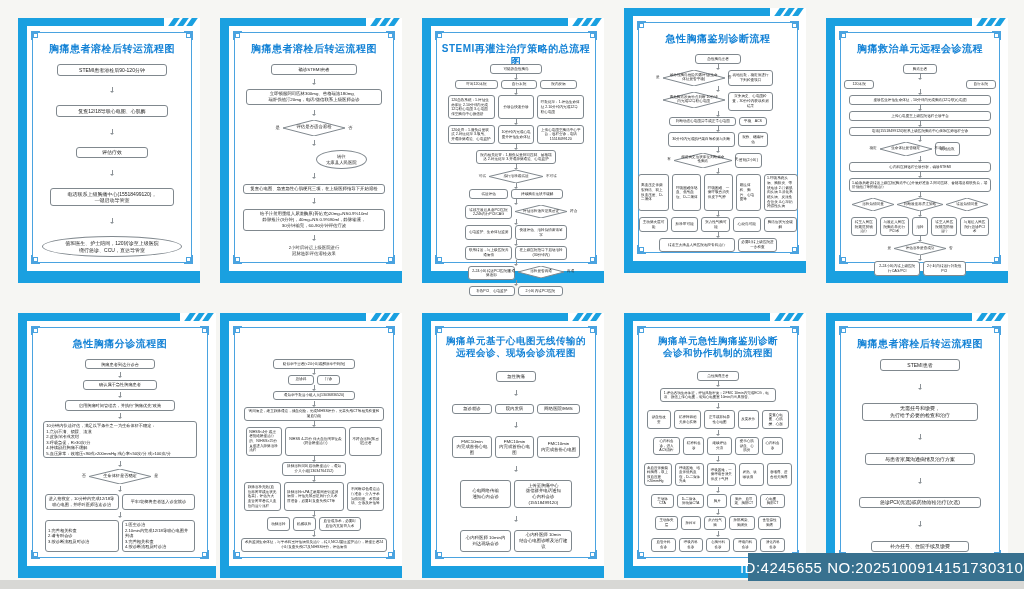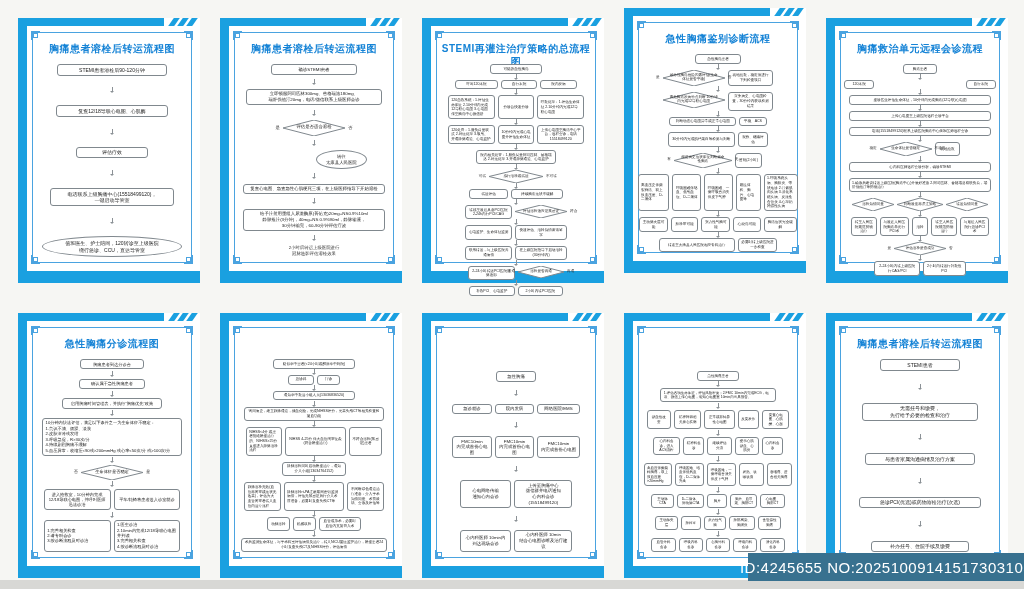--- a/index.html
+++ b/index.html
@@ -435,21 +435,21 @@
               <div class="blab br">否</div>
             </div>
           </div>
           <div class="arr"></div>
           <div class="frow">
             <div class="nd" style="width: 30%;">2-24小时内转上级医院行CAG/PCI</div>
             <div class="nd" style="width: 28%;">2小时内转运行补救性PCI</div>
           </div>
         </div>
       </div>
-      <div class="panel" style="left: 18px; top: 313px;">
+      <div class="panel" style="left: 18px; top: 313px; padding-left: 16px;">
         <div class="vbar"></div>
         <div class="tbar"></div>
         <div class="tslash" style="right: 5px;"></div>
         <div class="tslash" style="right: 14px;"></div>
         <div class="tslash" style="right: 23px;"></div>
         <div class="bbar"></div>
         <div class="frame">
           <div class="corn tl"></div>
           <div class="corn tr"></div>
           <div class="corn bl"></div>
@@ -571,20 +571,24 @@
         <div class="tslash" style="right: 5px;"></div>
         <div class="tslash" style="right: 14px;"></div>
         <div class="tslash" style="right: 23px;"></div>
         <div class="bbar"></div>
         <div class="frame">
           <div class="corn tl"></div>
           <div class="corn tr"></div>
           <div class="corn bl"></div>
           <div class="corn br"></div>
         </div>
+        <div class="ptitle">
+          <div class="tline">胸痛单元基于心电图无线传输的</div>
+          <div class="tline">远程会诊、现场会诊流程图</div>
+        </div>
         <div class="flow" style="font-size: 4.4px;">
           <div class="frow">
             <div class="nd" style="width: 26%;">急性胸痛</div>
           </div>
           <div class="arr"></div>
           <div class="frow">
             <div class="nd" style="width: 26%;">急诊就诊</div>
             <div class="nd" style="width: 26%;">院内发病</div>
             <div class="nd" style="width: 28%;">网络医院/EMS</div>
           </div>
@@ -619,20 +623,24 @@
         <div class="tbar"></div>
         <div class="tslash" style="right: 5px;"></div>
         <div class="tslash" style="right: 14px;"></div>
         <div class="tslash" style="right: 23px;"></div>
         <div class="bbar"></div>
         <div class="frame">
           <div class="corn tl"></div>
           <div class="corn tr"></div>
           <div class="corn bl"></div>
           <div class="corn br"></div>
+        </div>
+        <div class="ptitle">
+          <div class="tline">胸痛单元急性胸痛鉴别诊断</div>
+          <div class="tline">会诊和协作机制的流程图</div>
         </div>
         <div class="flow" style="font-size: 3.5px;">
           <div class="frow">
             <div class="nd" style="width: 28%;">急性胸痛患者</div>
           </div>
           <div class="arr"></div>
           <div class="frow">
             <div class="nd left" style="width: 76%;">1.评估各项生命体征，评估风险程度；2.FMC 10min内完成ECG，电话、微信上传心电图，通知心电图室 10min内出具报告。</div>
           </div>
           <div class="arr"></div>

